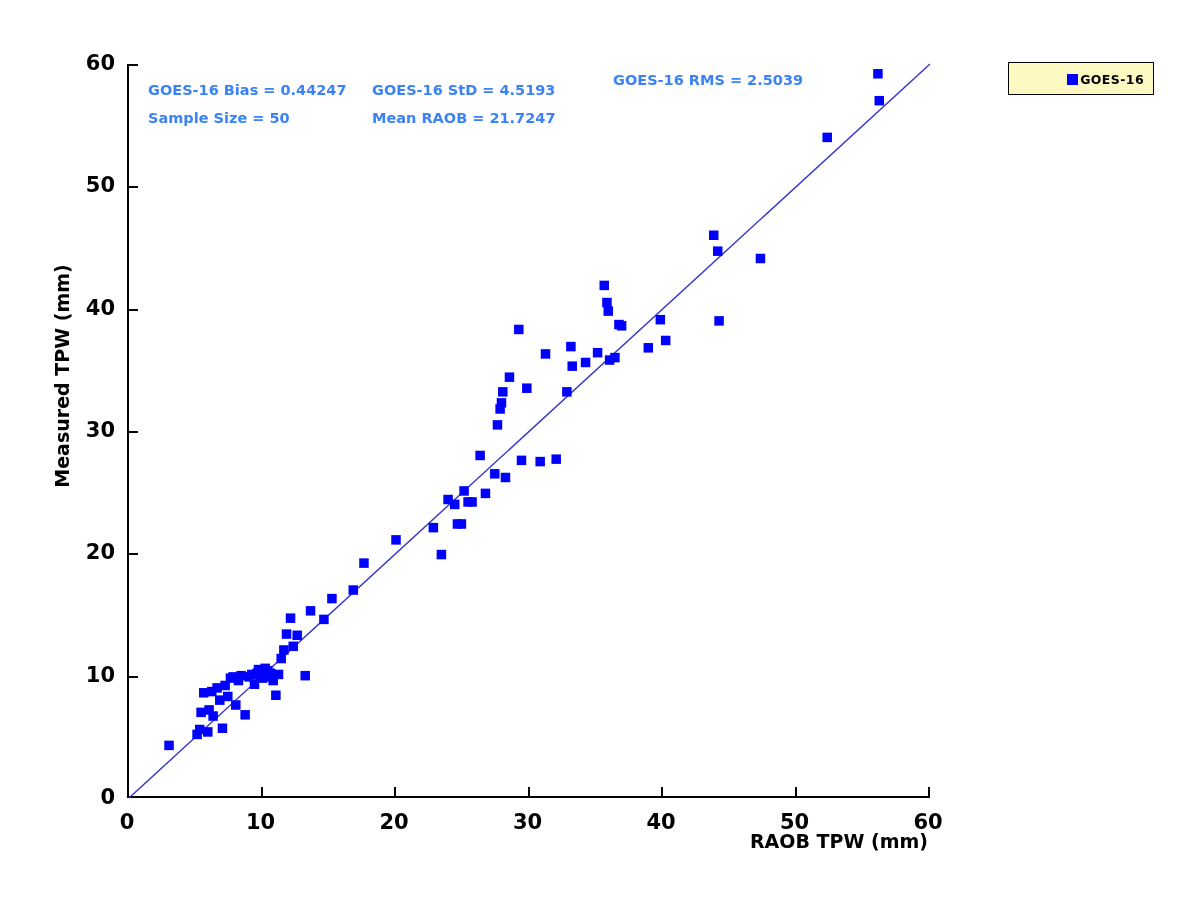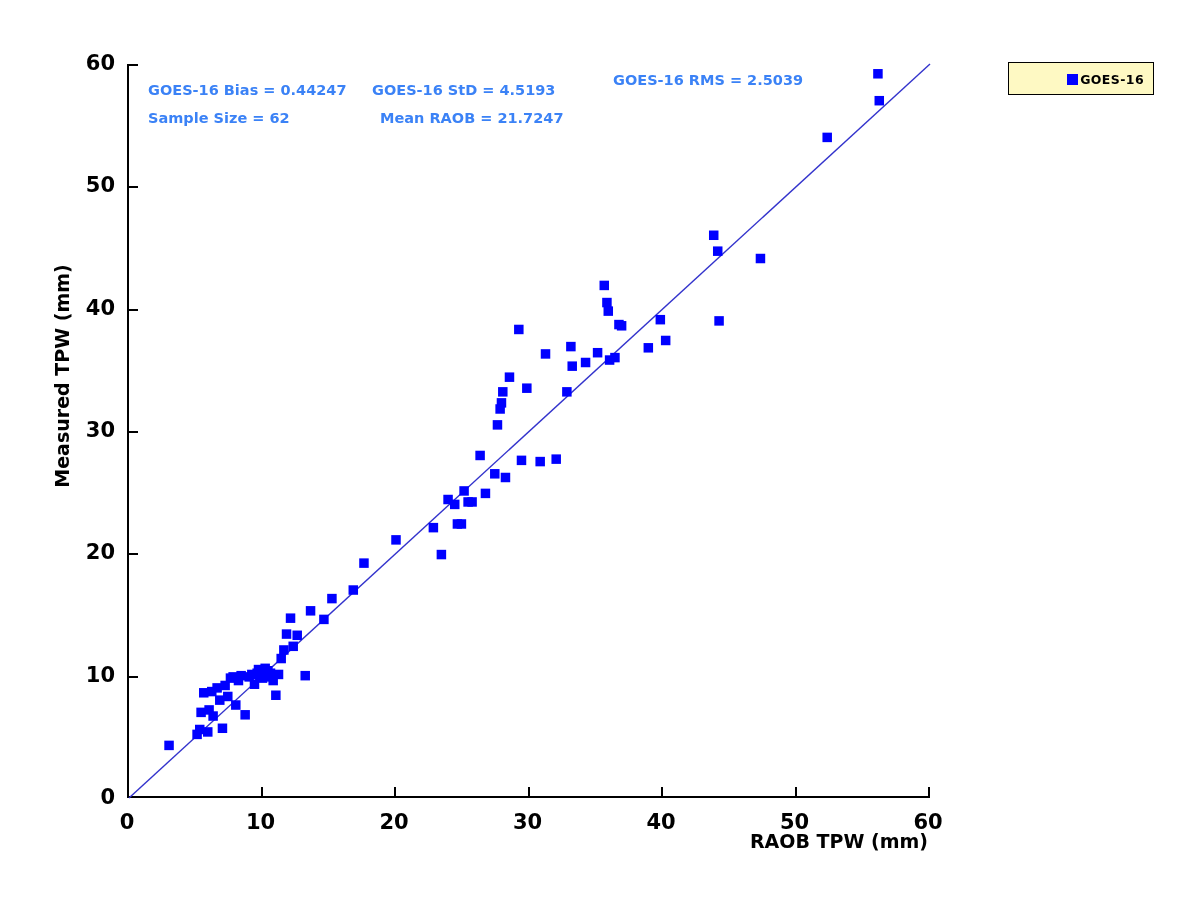--- a/index.html
+++ b/index.html
@@ -276,22 +276,22 @@
       <div class="tick-mark" style="left: 928px; top: 787px; width: 2px; height: 11px;"></div>
     </div>
 
   <div id="xaxis-title">RAOB TPW (mm)</div>
   <div id="yaxis-title">Measured TPW (mm)</div>
 
   <div id="stats-block">
       <div class="stat-text" style="left: 148px; top: 82px;">GOES-16 Bias = 0.44247</div>
       <div class="stat-text" style="left: 372px; top: 82px;">GOES-16 StD = 4.5193</div>
       <div class="stat-text" style="left: 613px; top: 72px;">GOES-16 RMS = 2.5039</div>
-      <div class="stat-text" style="left: 148px; top: 110px;">Sample Size = 62</div>
-      <div class="stat-text" style="left: 380px; top: 110px;">Mean RAOB = 21.7247</div>
+      <div class="stat-text" style="left: 148px; top: 110px;">Sample Size = 50</div>
+      <div class="stat-text" style="left: 372px; top: 110px;">Mean RAOB = 21.7247</div>
     </div>
 
   <div id="legend-box">
     <div id="legend-swatch" style="background: rgb(0, 0, 255);"></div>
     <div id="legend-label">GOES-16</div>
   </div>
 
 </div>
 
 </body></html>

